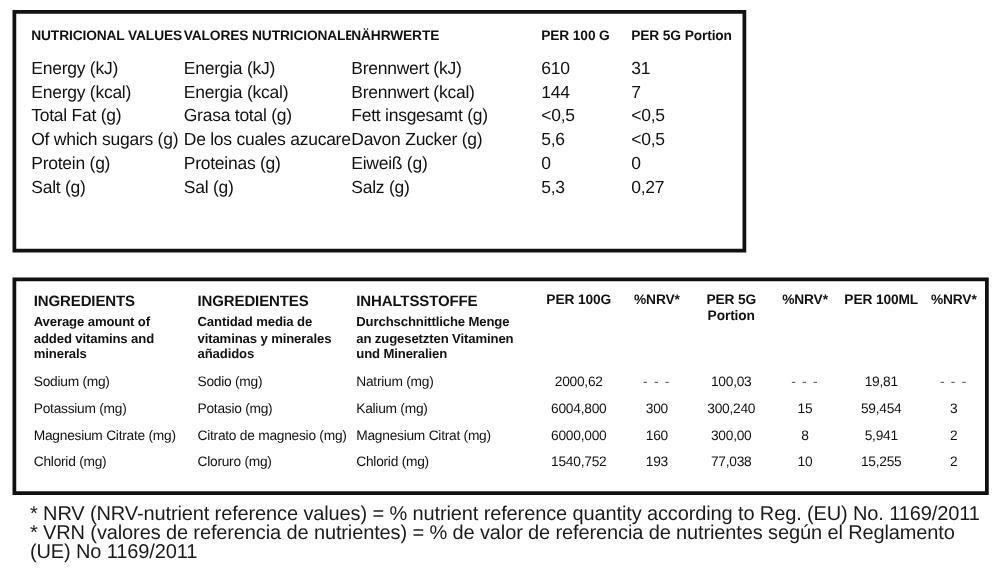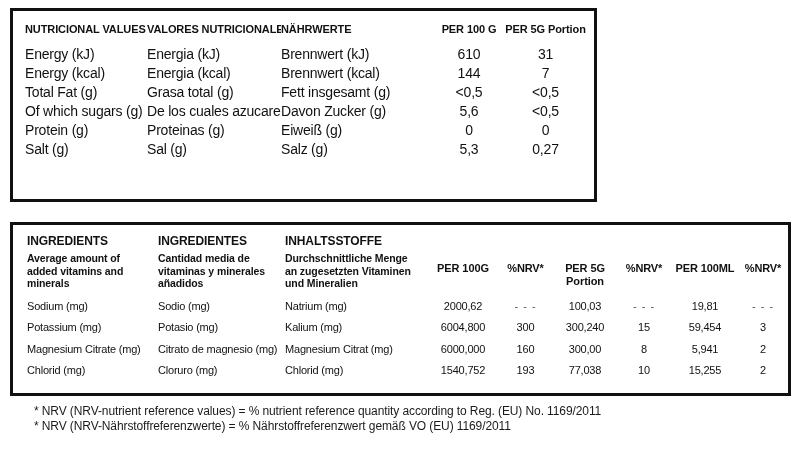--- a/index.html
+++ b/index.html
@@ -19,40 +19,40 @@
     padding:11px 10px 0 12px;
   }
   table { border-collapse:collapse; table-layout:fixed; width:100%; }
   td, th { padding:0; vertical-align:top; overflow:hidden; }
 
   .t1 td { font-size:14px; line-height:19px; white-space:nowrap; letter-spacing:-0.2px; }
   .t1 .hdr td {
     font-size:11px; font-weight:bold; letter-spacing:-0.1px;
     padding-bottom:9px; line-height:14px;
   }
-  .t1 .num { text-align:center; }
+  .t1 .num { text-align:left; }
 
   
   .box2 {
     position:absolute; left:10px; top:222px;
     width:781px; height:174px;
     border:3px solid #111; background:#fff;
     padding:9px 10px 0 14px;
   }
   .t2 td { font-size:11px; line-height:21.5px; white-space:nowrap; letter-spacing:-0.2px; }
   .t2 .hdr td { white-space:normal; padding-bottom:6px; }
   .t2 .hdr .title { font-size:12px; font-weight:bold; letter-spacing:-0.1px; line-height:15px; margin-bottom:3px; }
   .t2 .hdr .sub { font-size:10.5px; font-weight:bold; line-height:12.5px; padding-right:10px; letter-spacing:-0.1px; }
-  .t2 .hdr .colh { font-size:11px; font-weight:bold; line-height:13px; letter-spacing:-0.1px;margin-top:28px; }
+  .t2 .hdr .colh { font-size:11px; font-weight:bold; line-height:13px; letter-spacing:-0.1px; }
   .t2 .num { text-align:center; }
   .t2 .dash { color:#555; letter-spacing:1px; }
 
   
   .footnotes { position:absolute; left:24px; top:404px; width:760px; }
-  .footnotes div { font-size:12px; line-height:15px; color:#1a1a1a; letter-spacing:-0.1px;margin-left:10px; }
+  .footnotes div { font-size:16px; line-height:15px; color:#1a1a1a; letter-spacing:-0.1px; }
 </style>
 </head>
 <body>
 
 <div class="page">
 
   <div class="box1">
     <table class="t1">
       <colgroup>
         <col style="width:122px">
@@ -204,16 +204,16 @@
         <td class="num">10</td>
         <td class="num">15,255</td>
         <td class="num">2</td>
       </tr>
     </tbody>
       </table>
   </div>
 
   <div class="footnotes">
     <div>* NRV (NRV-nutrient reference values) = % nutrient reference quantity according to Reg. (EU) No. 1169/2011</div>
-    <div>* NRV (NRV-Nährstoffreferenzwerte) = % Nährstoffreferenzwert gemäß VO (EU) 1169/2011</div>
+    <div>* VRN (valores de referencia de nutrientes) = % de valor de referencia de nutrientes según el Reglamento (UE) No 1169/2011</div>
   </div>
 
 </div>
 
 </body></html>

